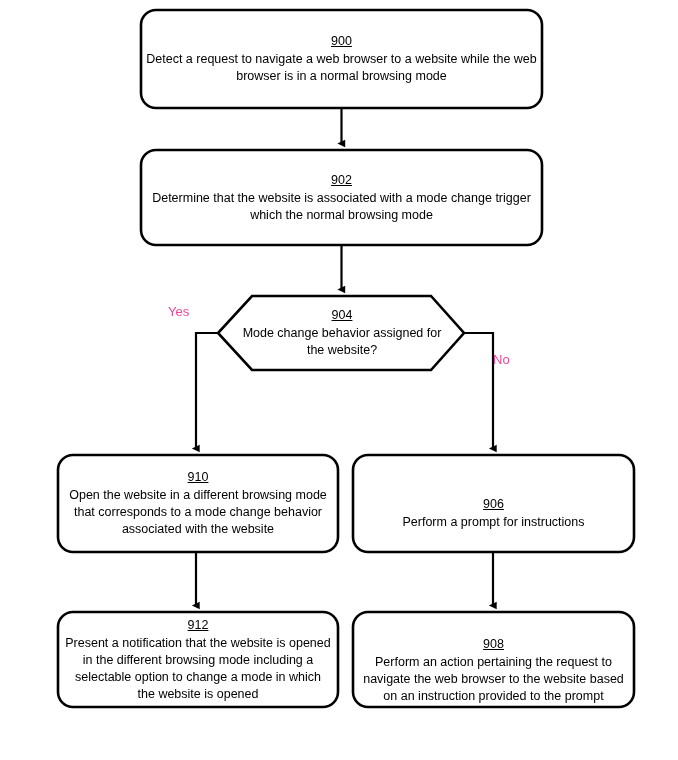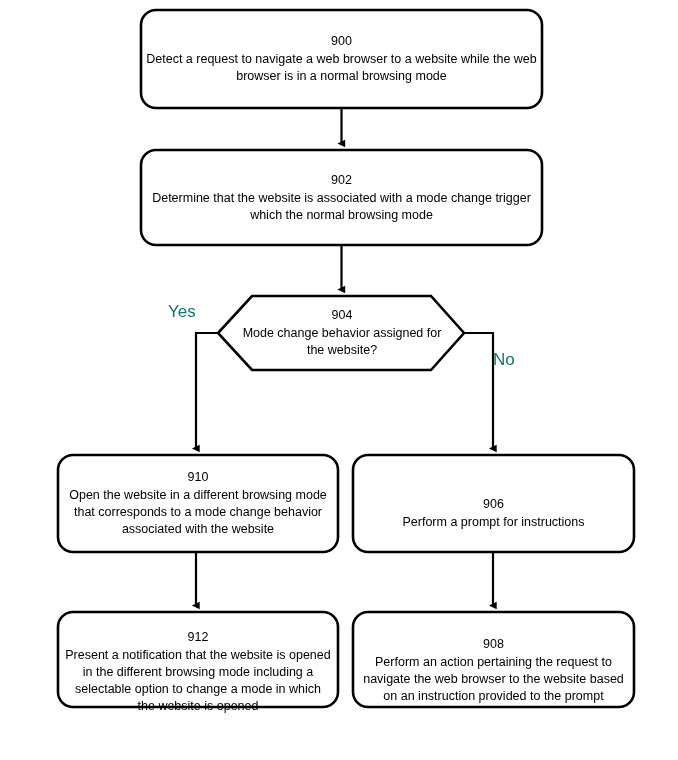--- a/index.html
+++ b/index.html
@@ -35,33 +35,34 @@
     align-items: center;
     justify-content: center;
     text-align: center;
     font-family: "Liberation Sans", sans-serif;
     font-size: 12.5px;
     line-height: 17px;
     color: #000000;
     pointer-events: none;
   }
   .node-ref {
+    text-decoration: underline;
     display: block;
     margin-bottom: 1px;
   }
   .node-body {
     display: block;
     padding: 0 4px;
   }
   .edge-label {
     position: absolute;
     font-family: "Liberation Sans", sans-serif;
-    font-size: 17px;
+    font-size: 13px;
     line-height: 15px;
-    color: #0f766e;
+    color: #ec4899;
     white-space: nowrap;
   }
 </style>
 </head>
 <body>
 
 <div id="flowchart-root">
 
   <svg class="diagram-layer" viewBox="0 0 678 760">
     <defs>
@@ -115,21 +116,21 @@
   <div class="node-text" style="left:62px; top:455px; width:272px; height:97px;">
     <span class="node-ref">910</span>
     <span class="node-body">Open the website in a different browsing mode that corresponds to a mode change behavior associated with the website</span>
   </div>
 
   <div class="node-text" style="left:357px; top:455px; width:273px; height:116px;">
     <span class="node-ref">906</span>
     <span class="node-body">Perform a prompt for instructions</span>
   </div>
 
-  <div class="node-text" style="left:61px; top:612px; width:274px; height:95px;margin-top:12px;">
+  <div class="node-text" style="left:61px; top:612px; width:274px; height:95px;">
     <span class="node-ref">912</span>
     <span class="node-body">Present a notification that the website is opened in the different browsing mode including a selectable option to change a mode in which the website is opened</span>
   </div>
 
   <div class="node-text" style="left:356px; top:635px; width:275px; height:70px;">
     <span class="node-ref">908</span>
     <span class="node-body">Perform an action pertaining the request to navigate the web browser to the website based on an instruction provided to the prompt</span>
   </div>
 
   <div class="edge-label" style="left:168px; top:304px;">Yes</div>

